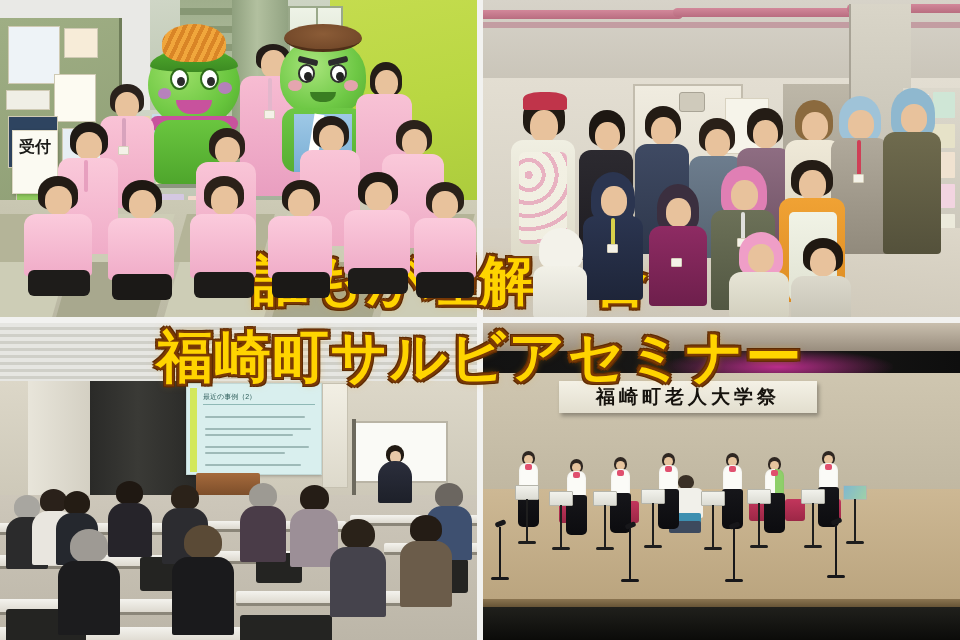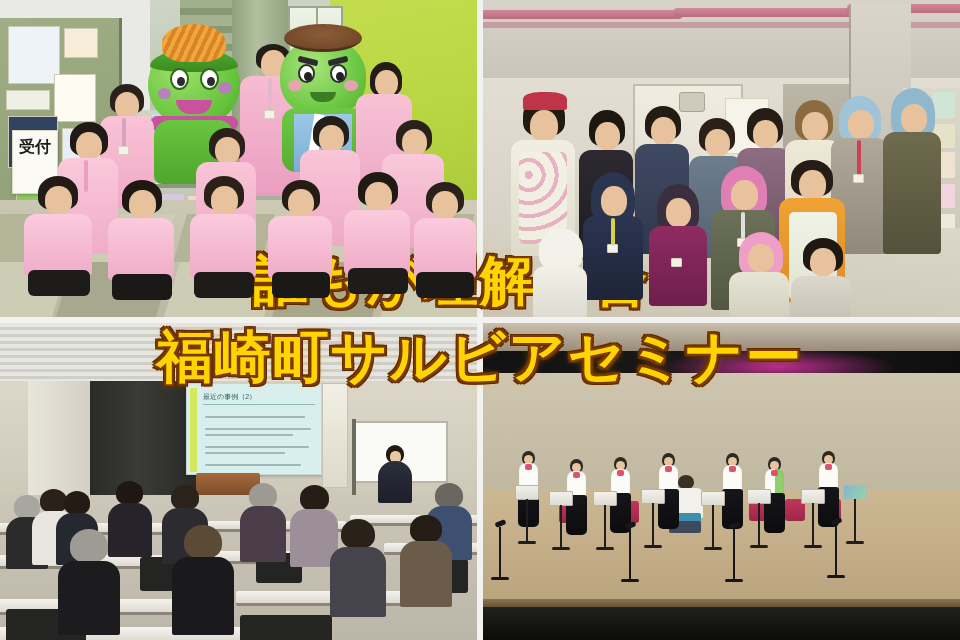--- a/index.html
+++ b/index.html
@@ -813,20 +813,23 @@
       <div class="b" style="left:0; top:26px; width:52px; height:66px; background:#6b5c4a;"></div>
     </div>
   </div>
 
   <div class="quad" id="q-br">
     <div class="ph curtain-top"></div>
     <div class="ph dark-band"></div>
     <div class="ph magenta"></div>
     <div class="ph stage-wall"></div>
 
+    <div class="ph plaque">
+      <span>福崎町老人大学祭</span>
+    </div>
 
     <div class="ph stage-floor"></div>
     <div class="ph" style="left:0; top:276px; width:477px; height:10px; background:linear-gradient(180deg,#8a7450,#5e4c30);"></div>
     <div class="ph apron"></div>
 
     <div class="redchair" style="left:76px;  top:178px;"></div>
     <div class="redchair" style="left:136px; top:178px;"></div>
     <div class="redchair" style="left:196px; top:178px;"></div>
     <div class="redchair" style="left:266px; top:176px;"></div>
     <div class="redchair" style="left:302px; top:176px;"></div>

